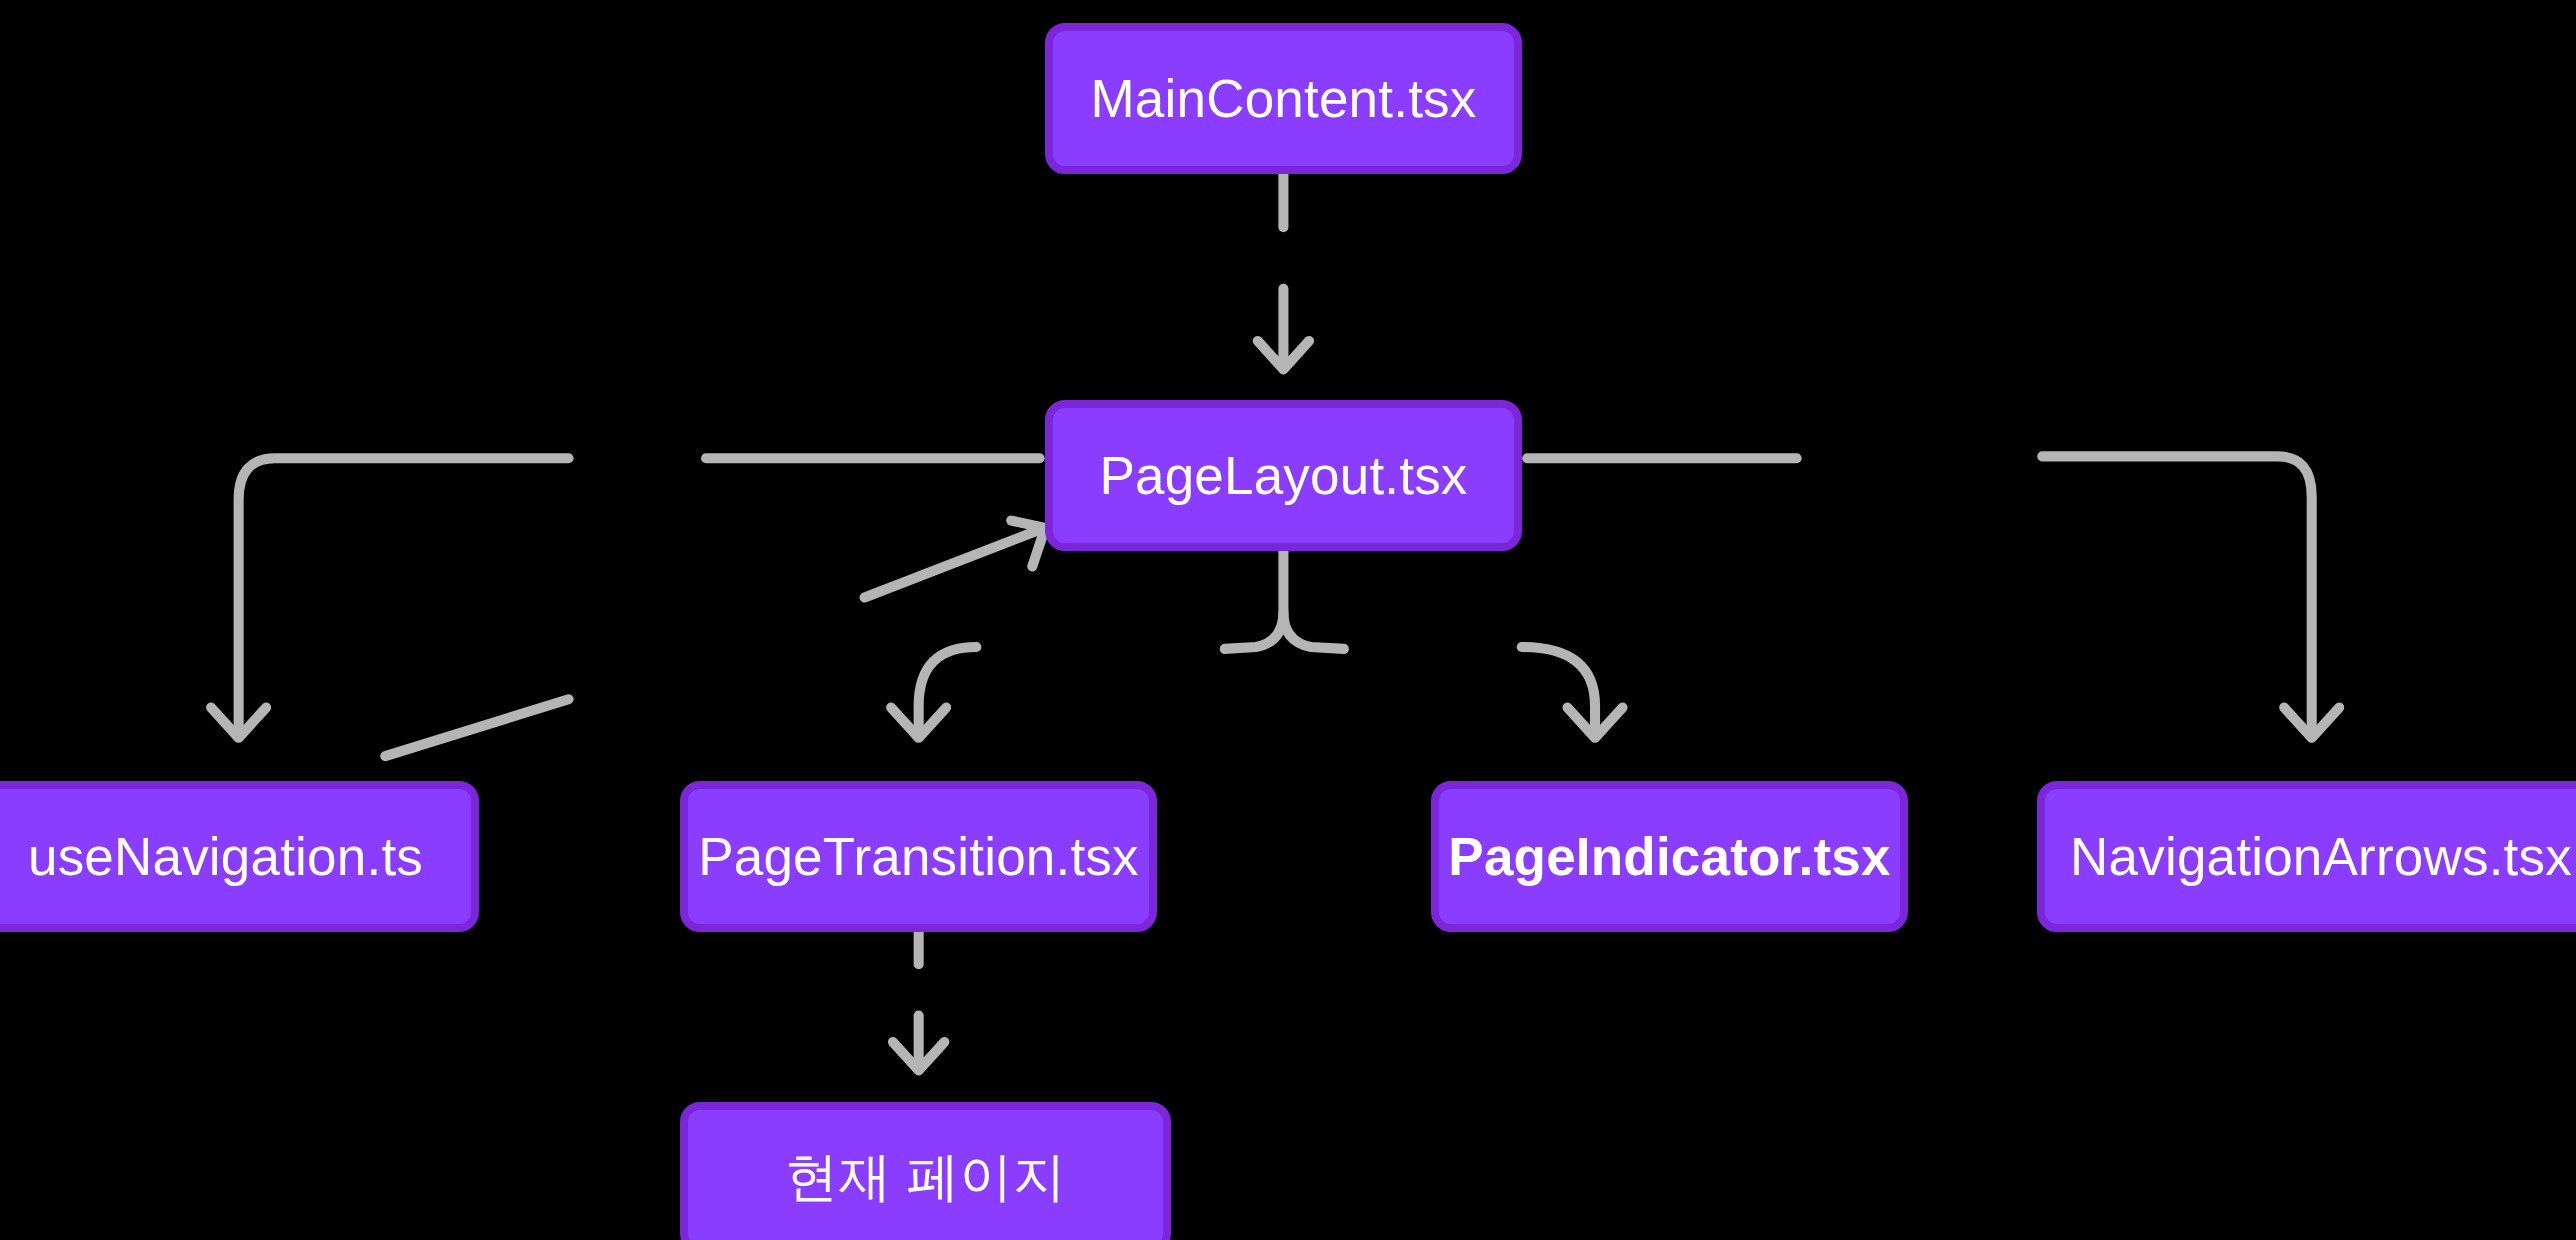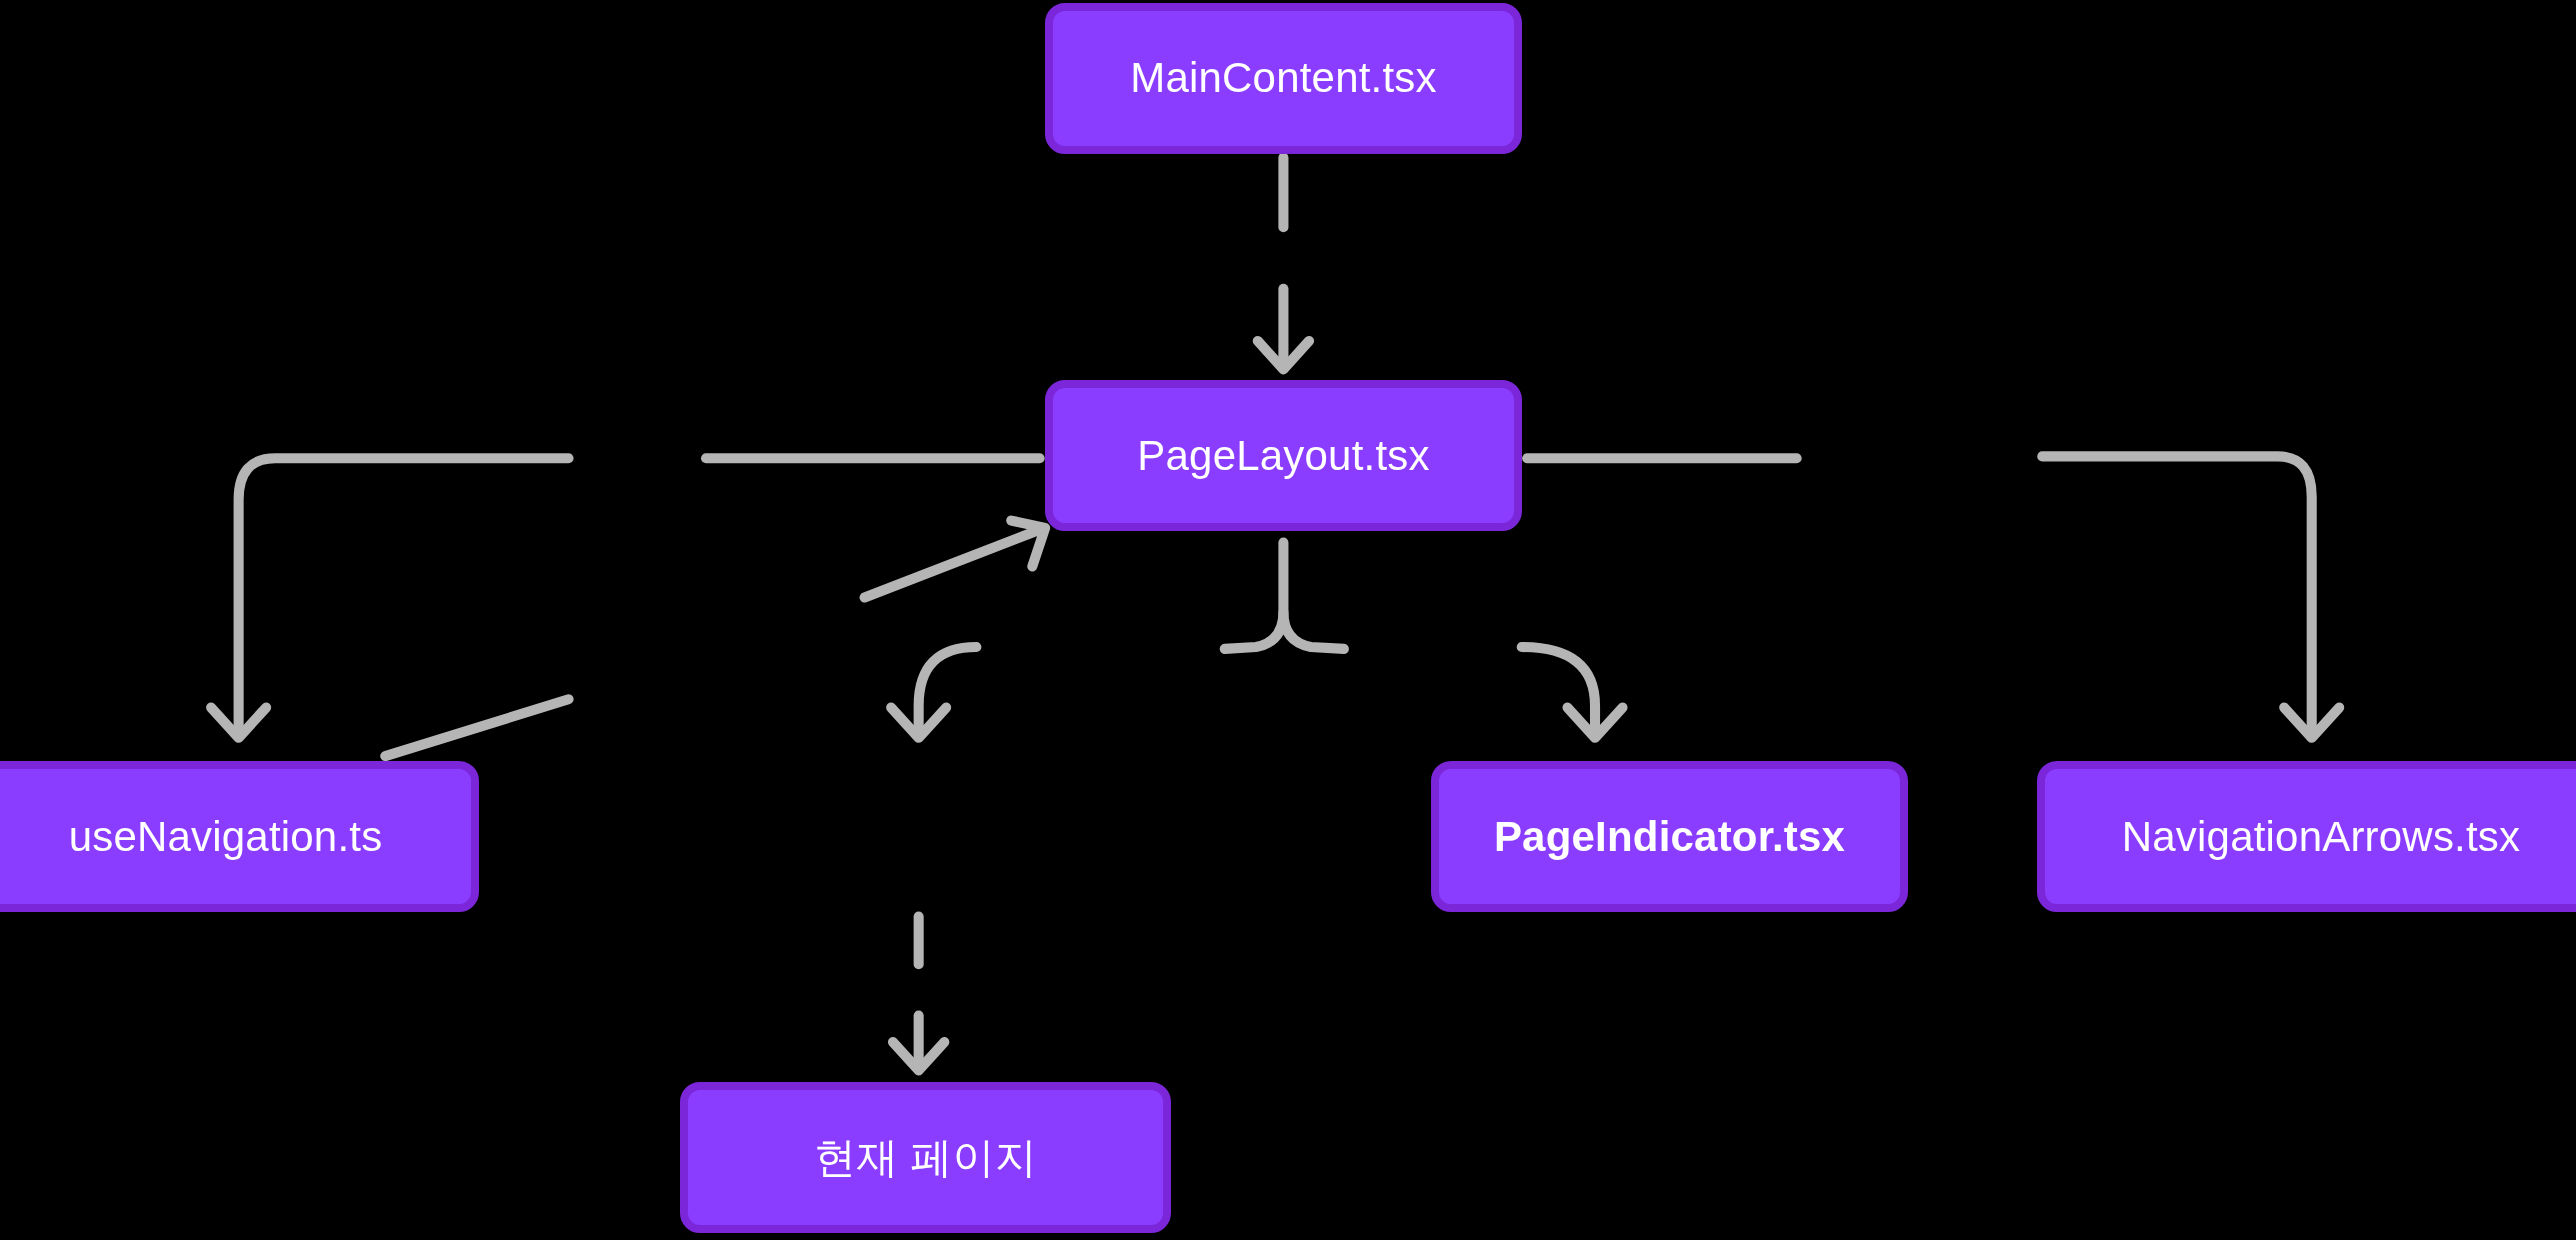--- a/index.html
+++ b/index.html
@@ -26,24 +26,25 @@
   .node {
     position: absolute;
     box-sizing: border-box;
     background: #8B3DFF;
     border: 8.3px solid #7B27D9;
     border-radius: 20px;
     display: flex;
     align-items: center;
     justify-content: center;
     color: #FFFFFF;
-    font-size: 42px;
+    font-size: 53px;
     font-weight: 400;
     letter-spacing: 0.2px;
     white-space: nowrap;
+    margin-top: 20px;
   }
   .node-label {
     display: block;
   }
 </style>
 </head>
 <body>
 
 <div id="stage">
 
@@ -127,20 +128,23 @@
   </div>
 
   <div class="node" style="left:1045px; top:380px; width:477px; height:151px;">
     <span class="node-label">PageLayout.tsx</span>
   </div>
 
   <div class="node" style="left:-27.5px; top:761px; width:506px; height:151px;">
     <span class="node-label">useNavigation.ts</span>
   </div>
 
+  <div class="node" style="left:680px; top:761px; width:477px; height:151px;">
+    <span class="node-label">PageTransition.tsx</span>
+  </div>
 
   <div class="node" style="left:1431px; top:761px; width:477px; height:151px;font-weight:bold;">
     <span class="node-label">PageIndicator.tsx</span>
   </div>
 
   <div class="node" style="left:2037px; top:761px; width:568px; height:151px;">
     <span class="node-label">NavigationArrows.tsx</span>
   </div>
 
   <div class="node" style="left:680px; top:1082px; width:491px; height:151px;">

